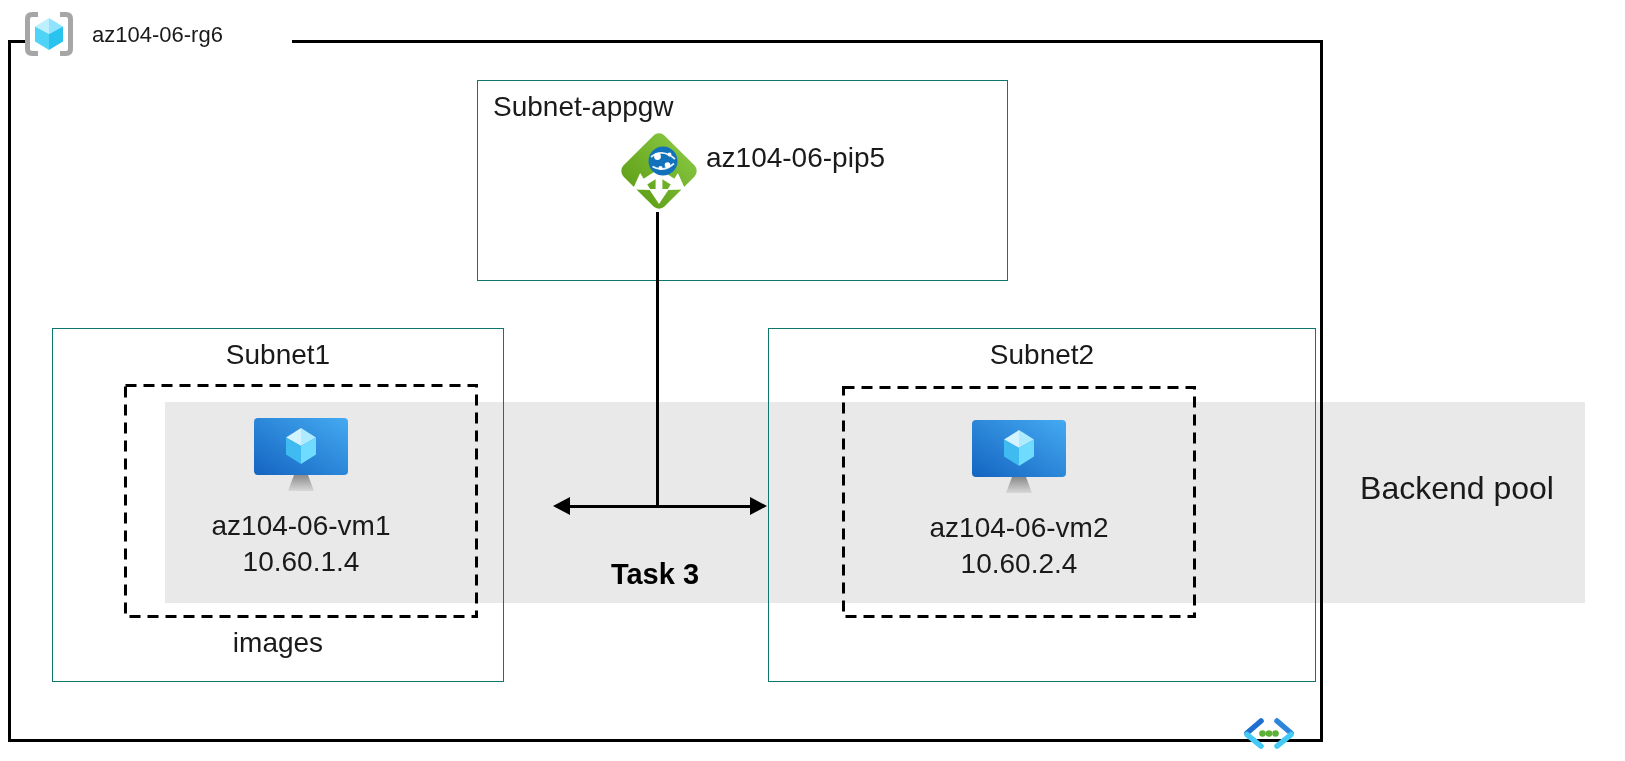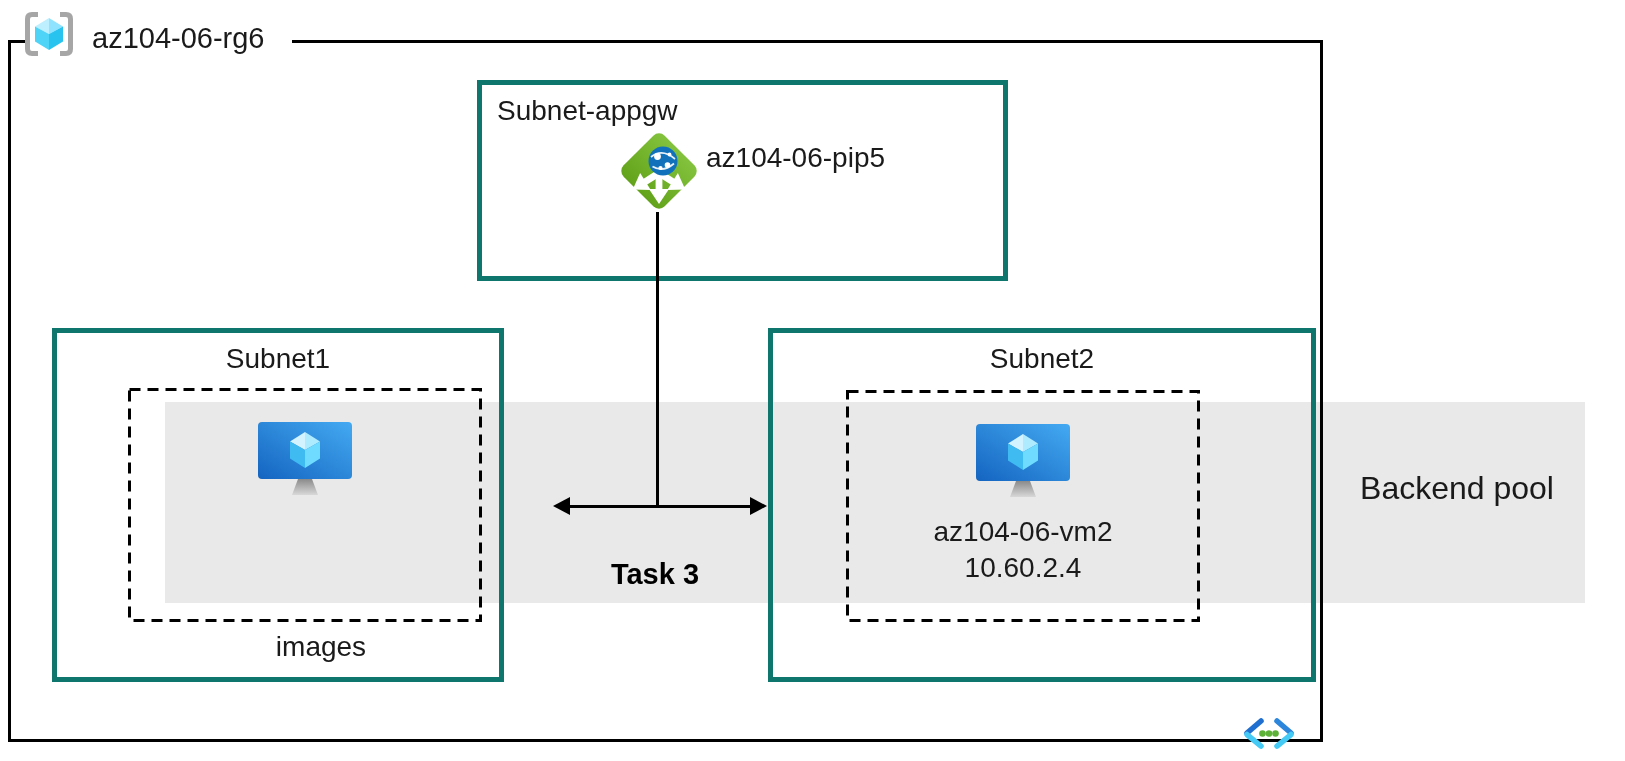--- a/index.html
+++ b/index.html
@@ -8,29 +8,29 @@
     font-family:"Liberation Sans", sans-serif;color:#1a1a1a;
   }
   .abs{position:absolute;}
   
   .band{left:165px;top:402px;width:1420px;height:201px;background:#E9E9E9;z-index:0;}
   .band-label{left:1317px;top:470px;width:280px;text-align:center;font-size:32px;z-index:1;}
   
   .rg-box{left:8px;top:40px;width:1315px;height:702px;border:3px solid #000;box-sizing:border-box;z-index:2;background:transparent;}
   .rg-chip{left:26px;top:32px;width:266px;height:18px;background:#fff;z-index:3;}
   .rg-icon{left:22px;top:10px;z-index:4;}
-  .rg-label{left:92px;top:22px;font-size:29px;z-index:4;white-space:nowrap;}
+  .rg-label{left:92px;top:22px;font-size:22px;z-index:4;white-space:nowrap;}
   
-  .solid-box{border:5px solid #0f766e;box-sizing:border-box;z-index:2;background:transparent;}
+  .solid-box{border:1px solid #0f766e;box-sizing:border-box;z-index:2;background:transparent;}
   .appgw-box{left:477px;top:80px;width:531px;height:201px;}
   .subnet1-box{left:52px;top:328px;width:452px;height:354px;}
   .subnet2-box{left:768px;top:328px;width:548px;height:354px;}
   .box-title-left{position:absolute;left:15px;top:10px;font-size:28px;}
   .box-title-center{position:absolute;left:0;top:10px;width:100%;text-align:center;font-size:28px;}
-  .app-label{position:absolute;left:0;top:298px;width:100%;text-align:center;font-size:28px;margin-left:43px;}
+  .app-label{position:absolute;left:0;top:298px;width:100%;text-align:center;font-size:28px;}
   
   .appgw-icon{left:613px;top:125px;z-index:3;}
   .appgw-text{left:706px;top:140px;font-size:28px;line-height:36px;z-index:3;white-space:nowrap;}
   
   .dashed{position:absolute;box-sizing:border-box;z-index:3;display:flex;flex-direction:column;align-items:center;padding-top:34px;}
   .dashed1{left:71px;top:55px;width:354px;height:234px;}
   .dashed2{left:73px;top:57px;width:354px;height:232px;}
   .dash-rect{position:absolute;left:0;top:0;width:100%;height:100%;}
   .vm-text{font-size:28px;line-height:36px;text-align:center;margin-top:12px;}
   
@@ -129,20 +129,24 @@
               <stop offset="1" stop-color="#D8D8D8"></stop>
           </linearGradient>
         </defs>
         <rect x="1" y="0" width="94" height="57" rx="4" fill="url(#vmgA)"></rect>
         <polygon points="48,10 48,28 33,19.5" fill="#D2F3FF"></polygon>
         <polygon points="48,10 63,19.5 48,28" fill="#AEEBFF"></polygon>
         <polygon points="33,19.5 48,28 48,46 33,36.5" fill="#3FBBF2"></polygon>
         <polygon points="48,28 63,19.5 63,36.5 48,46" fill="#6FDCFF"></polygon>
         <polygon points="41,57 55,57 61,73 35,73" fill="url(#stgA)"></polygon>
       </svg>
+      <div class="vm-text">
+        <div>az104-06-vm1</div>
+        <div>10.60.1.4</div>
+      </div>
     </div>
     <div class="app-label">images</div>
   </div>
 
   <div class="abs solid-box subnet2-box">
     <div class="box-title-center">Subnet2</div>
     <div class="dashed dashed2">
       <svg class="dash-rect" width="354" height="232" viewBox="0 0 354 232" preserveAspectRatio="none">
         <rect x="1.5" y="1.5" width="351" height="229" fill="none" stroke="#000" stroke-width="3" stroke-dasharray="11 7"></rect>
       </svg>

